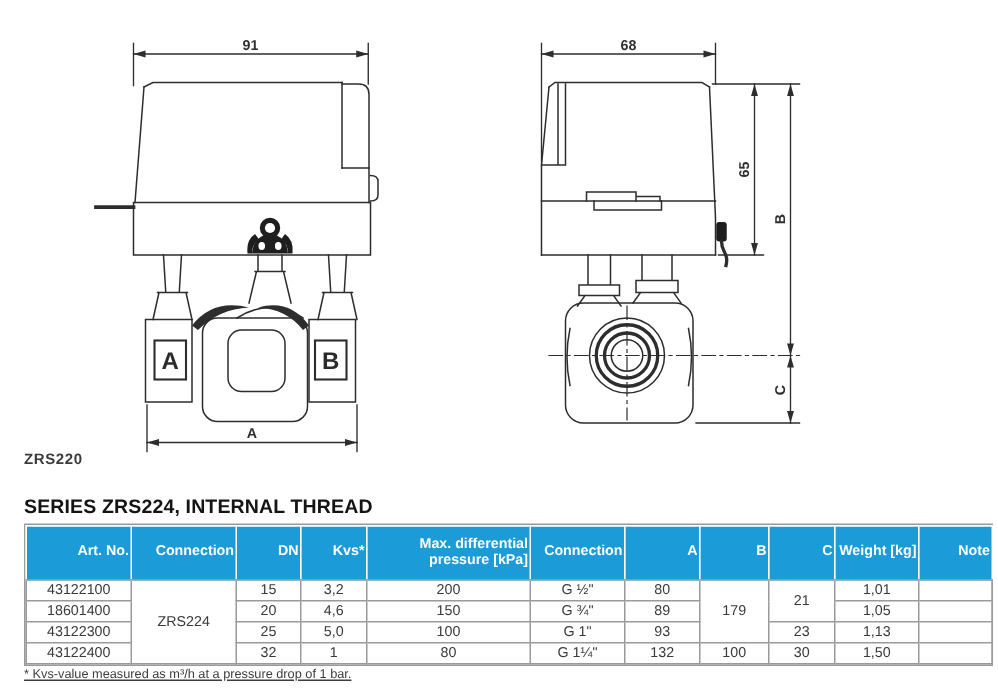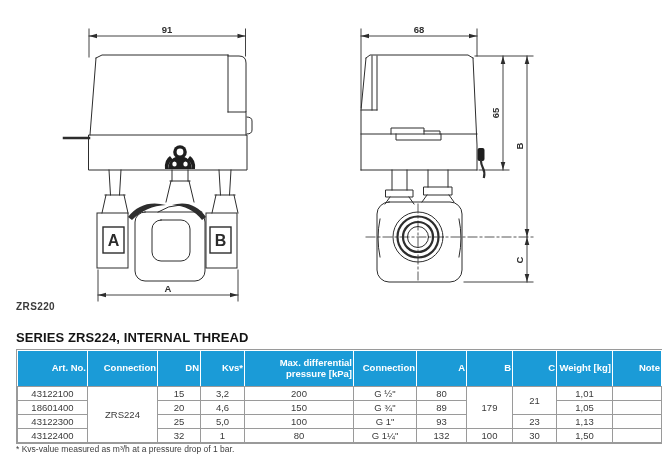--- a/index.html
+++ b/index.html
@@ -27,21 +27,21 @@
     background:#1b9bd7;color:#ffffff;font-weight:700;font-size:9.5px;
     border:1px solid #ffffff;border-bottom:1px solid #9a9a9a;
     height:35px;padding:0 1px;line-height:1.15;text-align:right;
   }
   td{
     border:1px solid #9a9a9a;font-size:9.5px;color:#3a3a3a;
     height:13px;padding:0;text-align:center;line-height:1;
     white-space:nowrap;overflow:hidden;
   }
   #footnote{
-    position:absolute;left:16px;top:444px;font-size:8.5px;color:#3c3c3c;
+    position:absolute;left:16px;top:444px;font-size:8.5px;color:#3c3c3c;text-decoration:underline;
   }
 </style>
 </head>
 <body>
 
 <svg id="drawings" width="665" height="330" viewBox="0 0 665 330" fill="none" stroke="#2d2d2d" stroke-width="1" stroke-linecap="square">
 
   <g>
 
     <g stroke-width="0.9">

